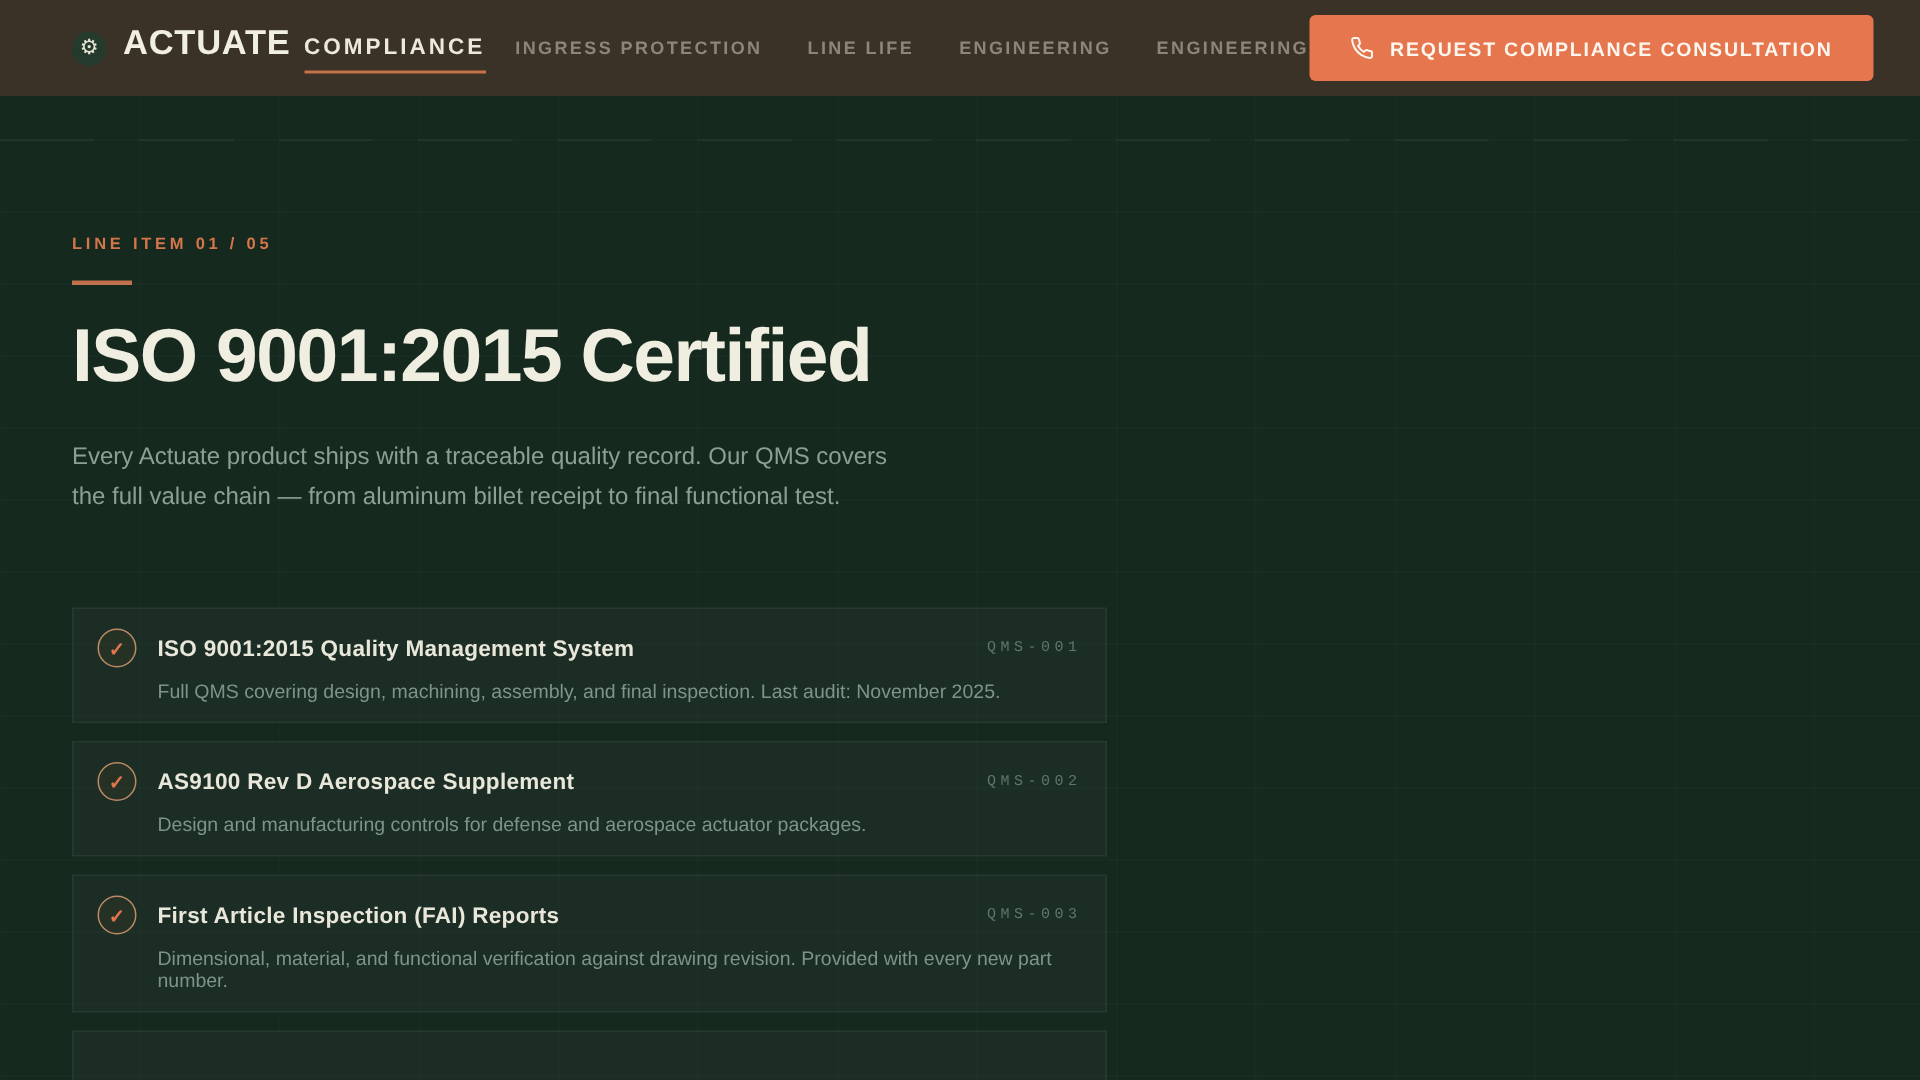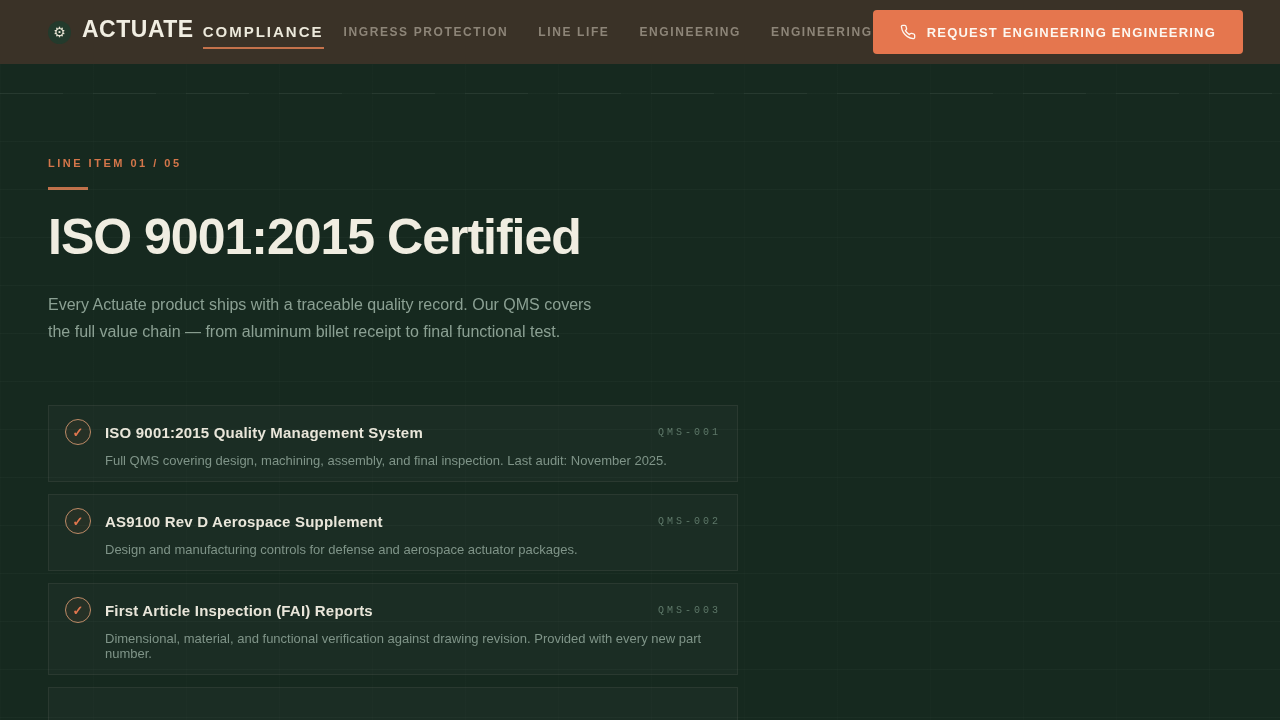--- a/index.html
+++ b/index.html
@@ -107,21 +107,21 @@
     <span class="nav-link">LINE LIFE</span>
     <span class="nav-link">ENGINEERING</span>
     <span class="nav-link">ENGINEERING</span>
   </nav>
   <button class="cta-btn">
     <span>
       <svg width="16" height="16" viewBox="0 0 24 24" fill="none" stroke="#fdf7f0" stroke-width="2" stroke-linecap="round" stroke-linejoin="round">
         <path d="M22 16.92v3a2 2 0 0 1-2.18 2 19.79 19.79 0 0 1-8.63-3.07 19.5 19.5 0 0 1-6-6 19.79 19.79 0 0 1-3.07-8.67A2 2 0 0 1 4.11 2h3a2 2 0 0 1 2 1.72c.127.96.361 1.903.7 2.81a2 2 0 0 1-.45 2.11L8.09 9.91a16 16 0 0 0 6 6l1.27-1.27a2 2 0 0 1 2.11-.45c.907.339 1.85.573 2.81.7A2 2 0 0 1 22 16.92z"></path>
       </svg>
     </span>
-    <span>REQUEST ENGINEERING ENGINEERING</span>
+    <span>REQUEST COMPLIANCE CONSULTATION</span>
   </button>
 </header>
 
 <main class="main">
   <div class="grid-overlay"></div>
   <div class="dashed-rule"></div>
 
   <div class="eyebrow">LINE ITEM 01 / 05</div>
   <div class="accent-rule"></div>
   <h1 class="hero-title">ISO 9001:2015 Certified</h1>

